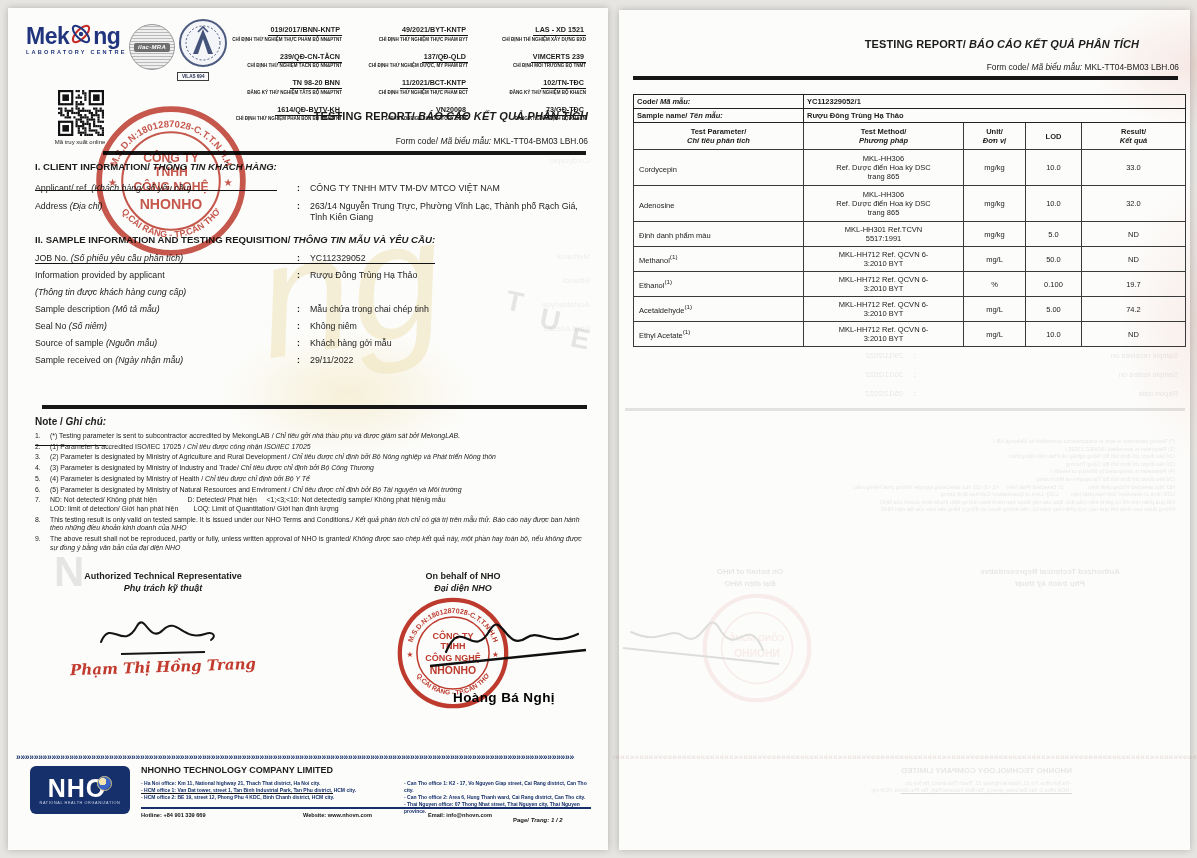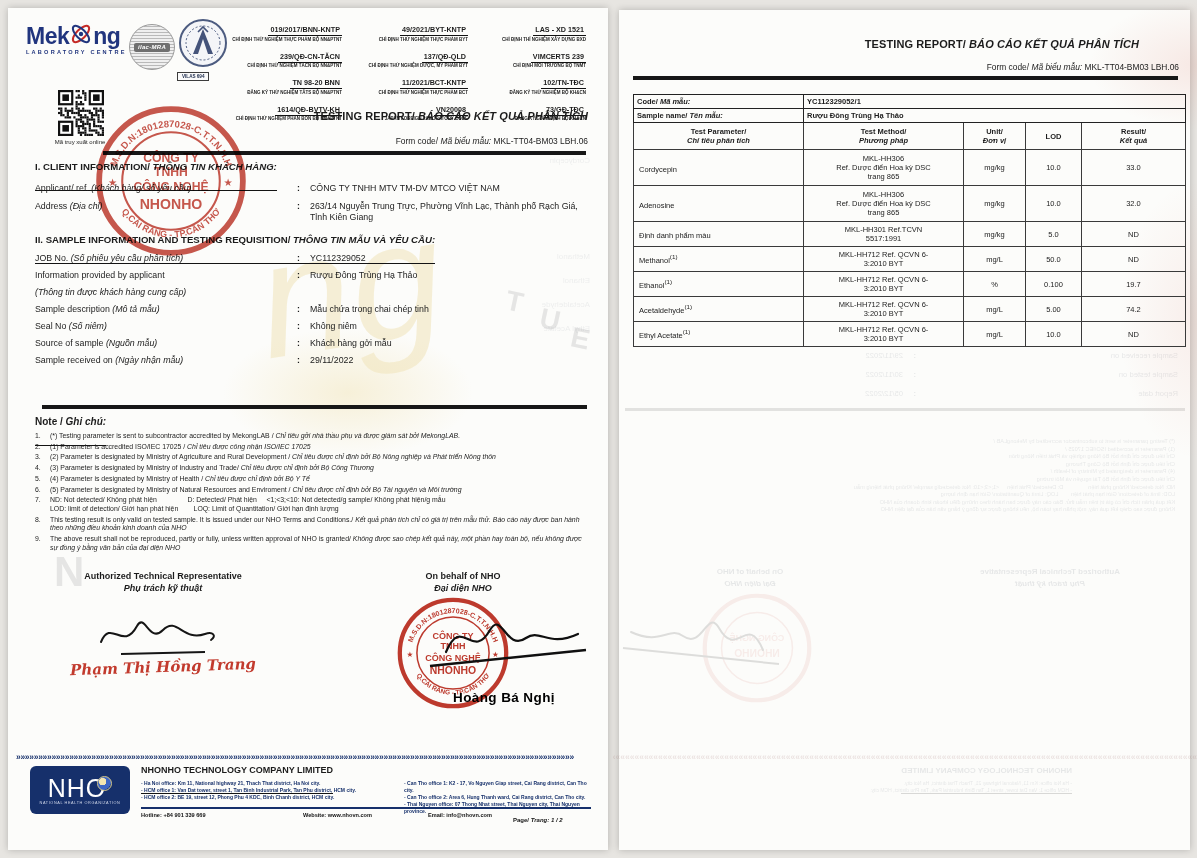--- a/index.html
+++ b/index.html
@@ -48,21 +48,21 @@
   
   .sig{position:absolute;text-align:center;font-size:9px;line-height:11.5px}
   .sig-name-red{font-family:"DejaVu Serif",serif;font-style:italic;font-weight:bold;color:#c23a2d;font-size:15px}
   .scribble{position:absolute}
   .stamp{position:absolute;mix-blend-mode:multiply}
   
   #chev{position:absolute;left:8px;top:744px;width:584px;overflow:hidden;white-space:nowrap;
         color:#16306b;font-size:8.5px;font-weight:bold;letter-spacing:-.3px}
   #nho-logo{position:absolute;left:22px;top:758px;width:100px;height:48px;background:#16306b;border-radius:6px;
         display:flex;flex-direction:column;align-items:center;justify-content:center}
-  #nho-txt{color:#fff;font-weight:normal;font-size:25px;line-height:24px;letter-spacing:1px;display:flex;align-items:center}
+  #nho-txt{color:#fff;font-weight:bold;font-size:25px;line-height:24px;letter-spacing:1px;display:flex;align-items:center}
   #nho-globe{width:13px;height:13px;border-radius:50%;margin-left:-9px;margin-top:-8px;
         background:radial-gradient(circle at 35% 35%,#f4e6b0 0 30%,#3d66c4 31% 70%,#22407e 71%);border:1px solid #d8c98a}
   #nho-cap{color:#cfd6e8;font-size:3.8px;letter-spacing:.6px;margin-top:1px}
   #f-company{position:absolute;left:133px;top:757px;font-size:9px}
   .f-col{position:absolute;font-size:5px;line-height:7px;color:#16306b;font-weight:bold}
   #f-sep{position:absolute;left:133px;top:799px;width:450px;height:1.6px;background:#16306b}
   .f-bot{position:absolute;font-size:5.6px;font-weight:bold;color:#111}
   
   #tbl{position:absolute;left:14px;top:84px;border-collapse:collapse;table-layout:fixed;width:552px;font-size:7.5px}
   #tbl td,#tbl th{border:1px solid #3a3a3a;padding:1px 3px;vertical-align:middle}

